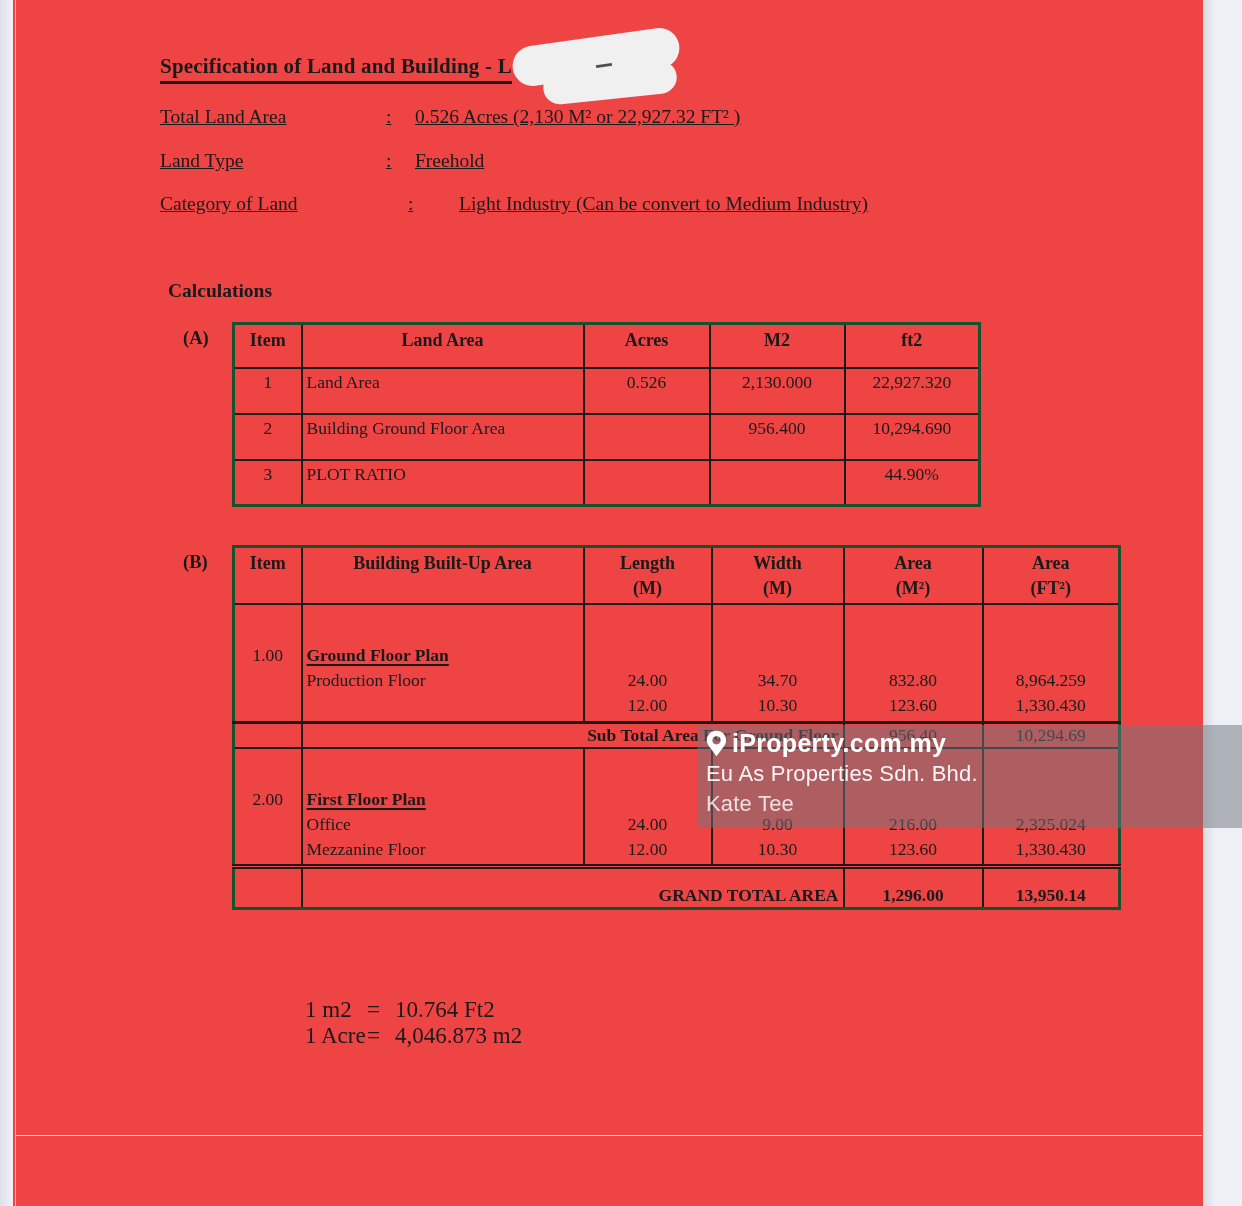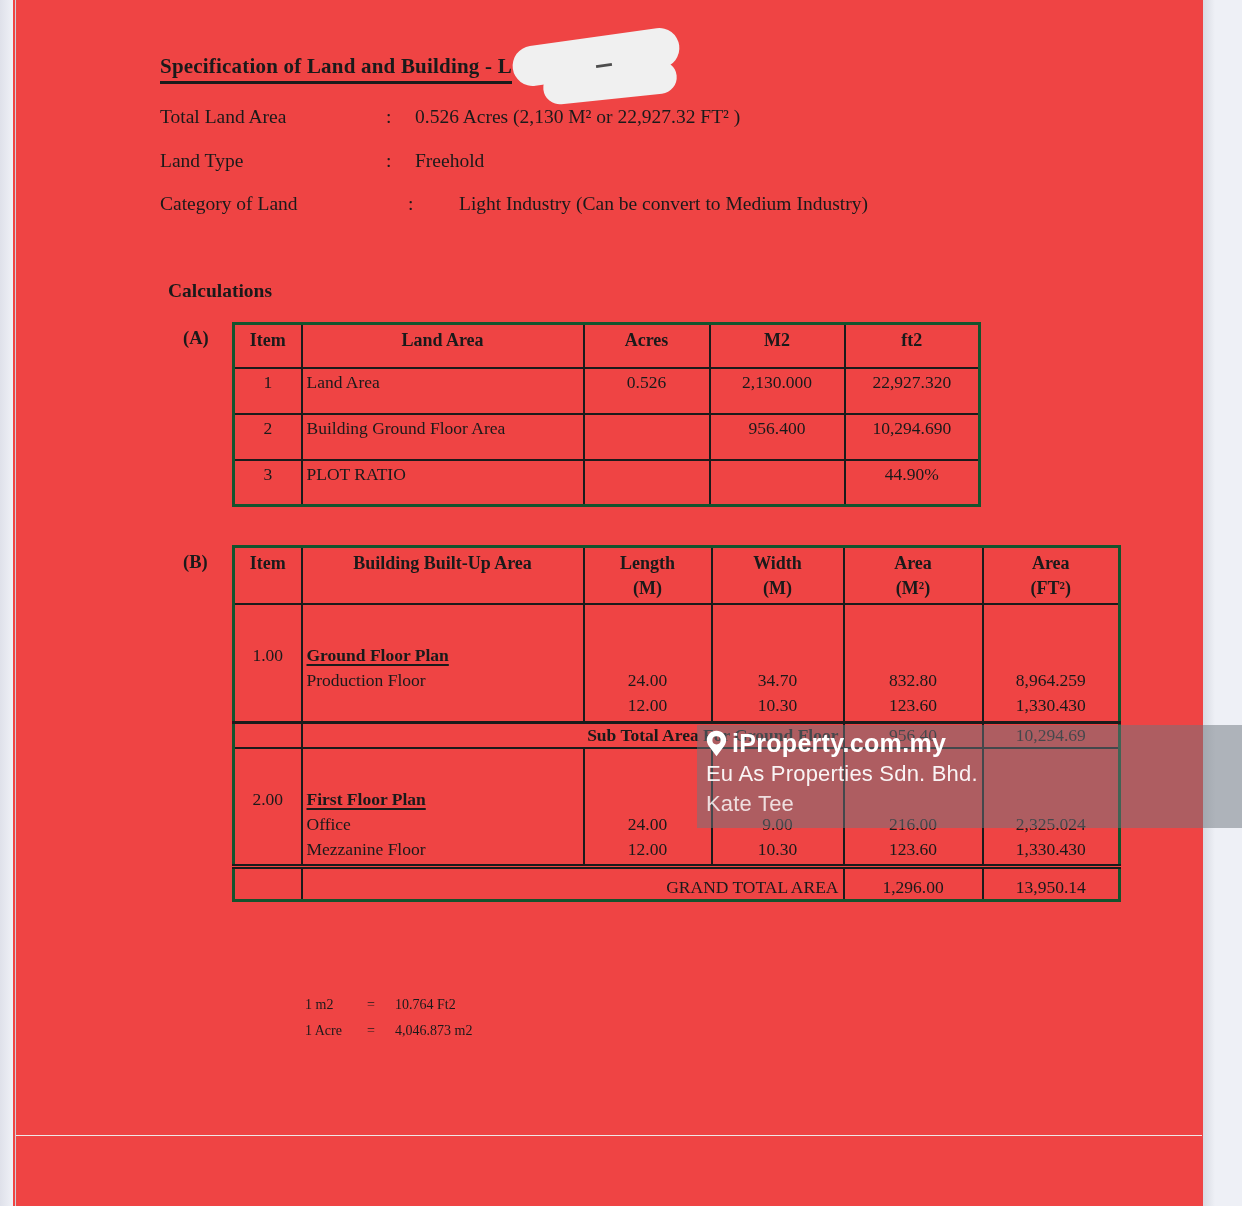--- a/index.html
+++ b/index.html
@@ -20,21 +20,21 @@
   
   .title { position:absolute; left:160px; top:54px; font-size:21px; font-weight:bold;
     letter-spacing:.2px; padding-bottom:2px; border-bottom:3px solid #1b1b1b; z-index:1; }
   .blob { position:absolute; background:#f0f0f0; z-index:5; }
   .blob1 { left:512px; top:37px; width:168px; height:40px; border-radius:20px; transform:rotate(-8deg); }
   .blob2 { left:543px; top:66px; width:134px; height:33px; border-radius:17px; transform:rotate(-6deg); }
   .blob-dash { position:absolute; left:596px; top:64px; width:16px; height:3px; background:#4d4d4d;
     transform:rotate(-8deg); z-index:6; }
 
   
-  .spec-row { position:absolute; left:160px; display:flex; font-size:19.5px; width:950px; }
+  .spec-row { position:absolute; left:160px; display:flex; font-size:19.5px; width:950px;text-decoration:underline; }
   .spec-row.r0 { top:106px; } .spec-row.r1 { top:150px; } .spec-row.r2 { top:193px;gap:22px; }
   .spec-label { width:226px; }
   .spec-colon { width:29px; }
 
   .calc-heading { position:absolute; left:168px; top:280px; font-size:19.5px; font-weight:bold; }
   .tbl-label { position:absolute; font-size:18.5px; font-weight:bold; }
   .lbl-a { left:183px; top:328px; }
   .lbl-b { left:183px; top:552px; }
 
   
@@ -51,25 +51,25 @@
 
   .tbl-b { left:232px; top:545px; }
   .tbl-b thead th { height:54px; font-size:18px; font-weight:bold; text-align:center;
     padding-top:3px; line-height:25px; }
   .group-row td { height:118px; padding-top:38px; line-height:25px; }
   .ln { height:25px; }
   .plan-title { font-weight:bold; text-decoration:underline; text-decoration-thickness:2px; text-underline-offset:3px; }
   .subtotal-row td { height:21px; padding-top:1px; padding-bottom:1px; vertical-align:middle;
     border-top:3px solid #1b1b1b; line-height:21px; }
   .sub-label { font-weight:bold; text-align:right; padding-right:4px; }
-  .grand-row td { height:18px; padding-top:9px; vertical-align:middle;
-    border-top:5px double #1b1b1b; font-weight:normal; line-height:19px; }
-
-  
-  .footnote { position:absolute; left:305px; display:flex; font-size:14px; }
+  .grand-row td { height:18px; padding-top:17px; vertical-align:middle;
+    border-top:5px double #1b1b1b; font-weight:bold; line-height:19px; }
+
+  
+  .footnote { position:absolute; left:305px; display:flex; font-size:23px; }
   .footnote.f0 { top:997px; } .footnote.f1 { top:1023px; }
   .fn-lhs { width:62px; }
   .fn-eq  { width:28px; }
 
   
   .watermark { position:absolute; left:697px; top:725px; width:545px; height:103px;
     background:rgba(109,117,126,0.5); z-index:20; color:#ffffff;
     font-family:"Liberation Sans","DejaVu Sans",sans-serif; padding:3px 0 0 9px; }
   .wm-brand-row { display:flex; align-items:center; gap:5px; height:30px; }
   .wm-brand { font-size:25px; font-weight:bold; letter-spacing:.3px; }

